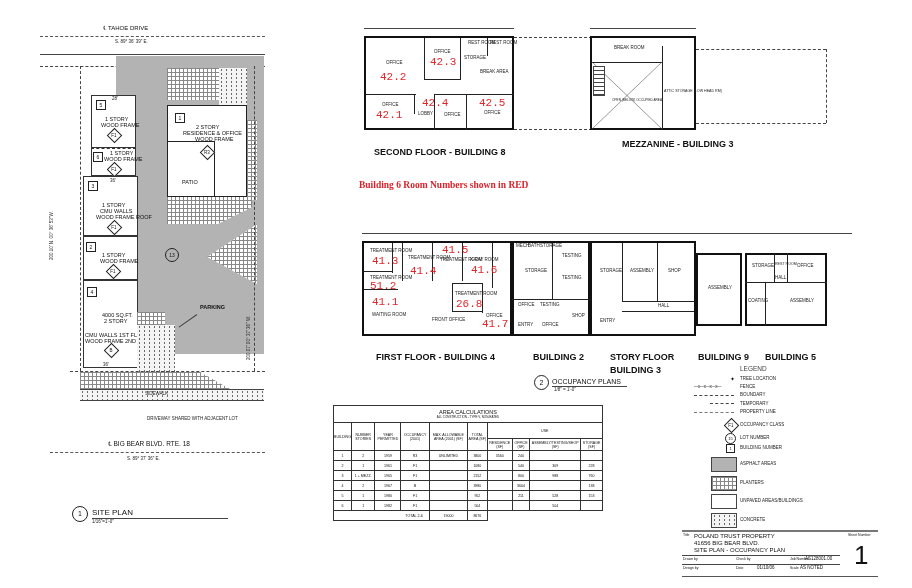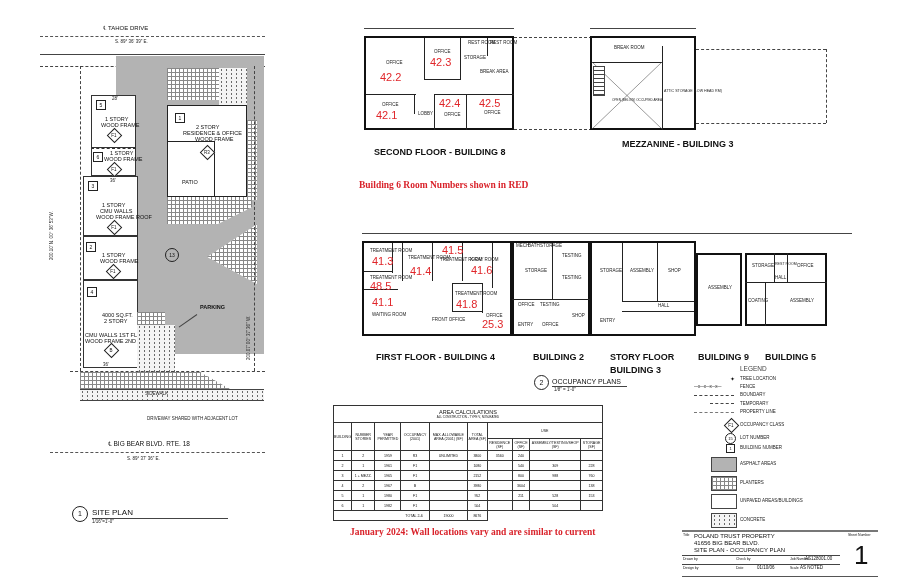--- a/index.html
+++ b/index.html
@@ -2,21 +2,21 @@
 <html><head>
 <meta charset="utf-8">
 <style>
   html,body{margin:0;padding:0;background:#fff;}
   #canvas{position:relative;width:912px;height:588px;overflow:hidden;background:#fff;font-family:"Liberation Sans",sans-serif;color:#111;}
   .abs{position:absolute;}
   .t{position:absolute;white-space:nowrap;line-height:1;}
   .tiny{font-size:4.5px;color:#222;}
   .sm{font-size:5.5px;color:#111;}
   .lbl{font-size:9px;font-weight:bold;color:#111;}
-  .red{color:#e0262a;font-family:Liberation Sans, sans-serif;font-size:11px;}
+  .red{color:#e0262a;font-family:Liberation Mono, monospace;font-size:11px;}
   .redserif{color:#d9232b;font-family:"Liberation Serif",serif;font-weight:bold;font-size:9.5px;}
   .wall{position:absolute;background:#222;}
   .box{position:absolute;border:1px solid #333;box-sizing:border-box;}
   .thick{border:2px solid #111;}
   .asphalt{background:#b3b3b3;}
   .planter{background-color:#fff;background-image:linear-gradient(#888 1px,transparent 1px),linear-gradient(90deg,#888 1px,transparent 1px);background-size:4px 4px;}
   .concrete{background-color:#f4f4f4;background-image:radial-gradient(#555 0.6px,transparent 0.8px);background-size:5px 4px;}
   .dash-h{position:absolute;height:0;border-top:1px dashed #444;}
   .dash-v{position:absolute;width:0;border-left:1px dashed #444;}
   .ln-h{position:absolute;height:0;border-top:1px solid #444;}
@@ -137,21 +137,21 @@
     <div class="wall" style="left:70px;top:58px;width:80px;height:1px;"></div>
     <div class="wall" style="left:70px;top:58px;width:1px;height:36px;"></div>
     <div class="wall" style="left:102px;top:58px;width:1px;height:36px;"></div>
     <div class="wall" style="left:123px;top:2px;width:1px;height:18px;"></div>
     <div class="t tiny" style="left:22px;top:25px;">OFFICE</div>
     <div class="t red" style="left:16px;top:36px;">42.2</div>
     <div class="t tiny" style="left:70px;top:14px;">OFFICE</div>
     <div class="t red" style="left:66px;top:21px;">42.3</div>
     <div class="t tiny" style="left:18px;top:67px;">OFFICE</div>
     <div class="t red" style="left:12px;top:74px;">42.1</div>
-    <div class="t red" style="left:75px;top:62px;">42.4</div>
+    <div class="t red" style="left:58px;top:62px;">42.4</div>
     <div class="t tiny" style="left:80px;top:77px;">OFFICE</div>
     <div class="t red" style="left:115px;top:62px;">42.5</div>
     <div class="t tiny" style="left:120px;top:75px;">OFFICE</div>
     <div class="t tiny" style="left:100px;top:20px;">STORAGE</div>
     <div class="t tiny" style="left:116px;top:34px;">BREAK AREA</div>
     <div class="t tiny" style="left:104px;top:5px;">REST ROOM</div>
     <div class="t tiny" style="left:126px;top:5px;">REST ROOM</div>
     <div class="t tiny" style="left:54px;top:76px;">LOBBY</div>
   </div>
   <div class="t lbl" style="left:374px;top:148px;">SECOND FLOOR - BUILDING 8</div>
@@ -196,27 +196,27 @@
     <div class="wall" style="left:90px;top:70px;width:30px;height:1px;"></div>
     <div class="t tiny" style="left:8px;top:8px;">TREATMENT ROOM</div>
     <div class="t red" style="left:10px;top:15px;">41.3</div>
     <div class="t tiny" style="left:46px;top:15px;">TREATMENT ROOM</div>
     <div class="t red" style="left:48px;top:25px;">41.4</div>
     <div class="t red" style="left:80px;top:4px;">41.5</div>
     <div class="t tiny" style="left:78px;top:17px;">TREATMENT ROOM</div>
     <div class="t tiny" style="left:108px;top:17px;">X-RAY ROOM</div>
     <div class="t red" style="left:109px;top:24px;">41.6</div>
     <div class="t tiny" style="left:8px;top:35px;">TREATMENT ROOM</div>
-    <div class="t red" style="left:8px;top:40px;">48.5</div>
+    <div class="t red" style="left:8px;top:40px;">51.2</div>
     <div class="t red" style="left:10px;top:56px;">41.1</div>
     <div class="t tiny" style="left:10px;top:72px;">WAITING ROOM</div>
     <div class="t tiny" style="left:93px;top:51px;">TREATMENT ROOM</div>
-    <div class="t red" style="left:94px;top:58px;">41.8</div>
+    <div class="t red" style="left:94px;top:58px;">26.8</div>
     <div class="t tiny" style="left:124px;top:73px;">OFFICE</div>
-    <div class="t red" style="left:120px;top:78px;">25.3</div>
+    <div class="t red" style="left:120px;top:78px;">41.7</div>
     <div class="t tiny" style="left:70px;top:77px;">FRONT OFFICE</div>
 
     <div class="box thick" style="left:150px;top:0;width:78px;height:95px;"></div>
     <div class="wall" style="left:150px;top:58px;width:78px;height:1px;"></div>
     <div class="wall" style="left:190px;top:2px;width:1px;height:56px;"></div>
     <div class="t tiny" style="left:154px;top:3px;">MECH</div>
     <div class="t tiny" style="left:166px;top:3px;">BATH</div>
     <div class="t tiny" style="left:178px;top:3px;">STORAGE</div>
     <div class="t tiny" style="left:200px;top:13px;">TESTING</div>
     <div class="t tiny" style="left:163px;top:28px;">STORAGE</div>
@@ -362,21 +362,20 @@
     </tr>
     <tr>
       <td colspan="4" style="text-align:right;padding-right:6px;">TOTAL 2-6</td>
       <td>19000</td>
       <td>8676</td>
       <td colspan="4" style="border:none;"></td>
     </tr>
   </tbody>
     </table>
 
-  <div class="t redserif" style="left:350px;top:528px;">January 2024:   Wall locations vary and are similar to current</div>
 
   <div class="abs" style="left:680px;top:365px;width:150px;height:160px;">
     <div class="t" style="left:60px;top:1px;font-size:6.5px;color:#444;">LEGEND</div>
     <div class="t" style="left:50px;top:11px;font-size:6px;">✦</div>
     <div class="t tiny" style="left:60px;top:12px;">TREE LOCATION</div>
     <div class="t tiny" style="left:14px;top:20px;letter-spacing:-0.5px;">—x—x—x—x—</div>
     <div class="t tiny" style="left:60px;top:20px;">FENCE</div>
     <div class="dash-h" style="left:14px;top:30px;width:40px;border-top:1px dashed #444;"></div>
     <div class="t tiny" style="left:60px;top:28px;">BOUNDARY</div>
     <div class="dash-h" style="left:30px;top:38px;width:24px;"></div>

